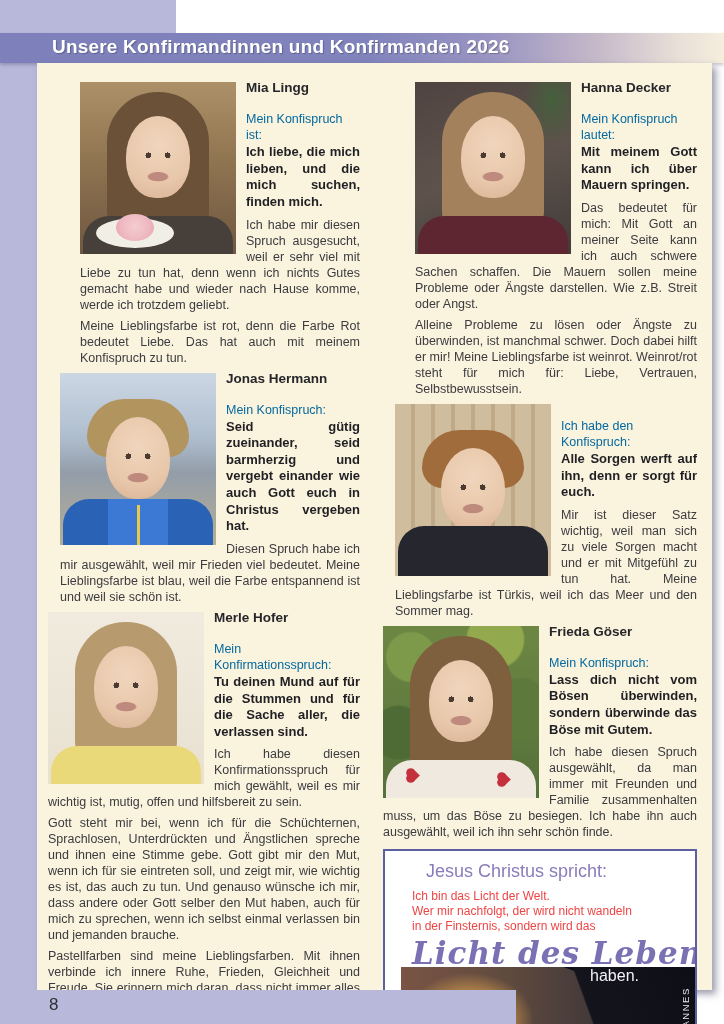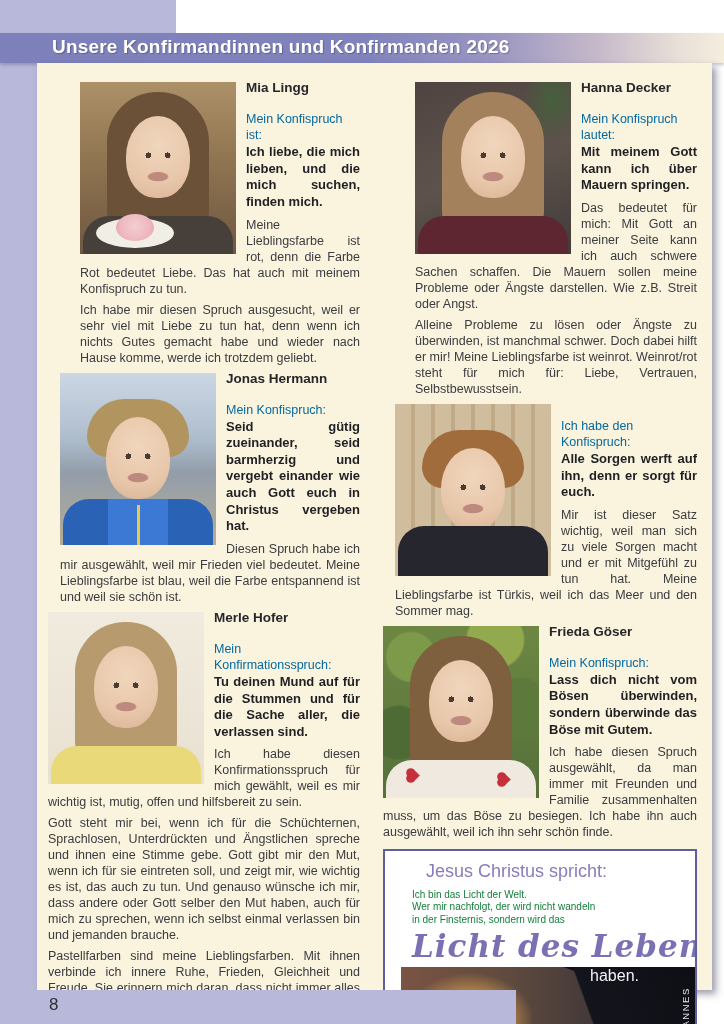--- a/index.html
+++ b/index.html
@@ -81,21 +81,21 @@
   .heart::before,.heart::after{content:"";position:absolute;width:9px;height:9px;border-radius:50%;background:#c4303c;}
   .heart::before{left:-4.5px;top:0;}
   .heart::after{top:-4.5px;left:0;}
   .heart-l{left:26px;bottom:18px;}
   .heart-r{right:30px;bottom:14px;}
 
   
   .poster{position:relative;width:310px;height:208px;border:2px solid #5c5fa0;background:#ffffff;margin-top:4px;overflow:hidden;}
   .poster-text{padding:10px 8px 0 27px;}
   .poster-intro{color:#8a7cbb;font-size:18px;margin:0 0 7px 14px;}
-  .poster-line{color:#15803d;font-size:10px;line-height:1.22;margin:0;}
+  .poster-line{color:#ef4444;font-size:12px;line-height:1.22;margin:0;}
   .poster-big{color:#7a71b5;font-family:"DejaVu Serif",serif;font-style:italic;font-weight:bold;
     font-size:31px;margin:2px 0 0 0;white-space:nowrap;letter-spacing:1px;}
   .poster-photo{position:absolute;left:16px;bottom:0;width:100%;height:92px;background:
     radial-gradient(ellipse 92px 68px at 22% 58%,#c79c62 0%,#a87c48 45%,rgba(0,0,0,0) 70%),
     linear-gradient(250deg,#0d0d14 0%,#14141c 40%,rgba(20,20,28,0) 40.5%),
     linear-gradient(200deg,#101018 0%,#101018 26%,rgba(0,0,0,0) 26.5%),
     linear-gradient(to right,#7a5444 0%,#5f4a3e 35%,#3a3438 70%,#23232b 100%);}
   .poster-haben{position:absolute;top:0px;right:72px;color:#f5f2f8;font-size:16px;}
   .poster-ref{position:absolute;right:9px;bottom:8px;writing-mode:vertical-rl;transform:rotate(180deg);
     color:#e8e8f0;font-size:9.5px;letter-spacing:1.5px;}
@@ -124,22 +124,22 @@
           <div class="ph ph-mia">
             <div class="hair"></div>
             <div class="face"></div>
             <div class="torso"></div>
             <div class="prop prop-plate"></div>
             <div class="prop prop-rose"></div>
           </div>
           <p class="p-name">Mia Lingg</p>
           <p class="p-intro">Mein Konfispruch ist:</p>
           <p class="p-verse">Ich liebe, die mich lieben, und die mich suchen, finden mich.</p>
+          <p class="p-body">Ich habe mir diesen Spruch ausgesucht, weil er sehr viel mit Liebe zu tun hat, denn wenn ich nichts Gutes gemacht habe und wieder nach Hause komme, werde ich trotzdem geliebt.</p>
           <p class="p-body">Meine Lieblingsfarbe ist rot, denn die Farbe Rot bedeutet Liebe. Das hat auch mit meinem Konfispruch zu tun.</p>
-          <p class="p-body">Ich habe mir diesen Spruch ausgesucht, weil er sehr viel mit Liebe zu tun hat, denn wenn ich nichts Gutes gemacht habe und wieder nach Hause komme, werde ich trotzdem geliebt.</p>
         </div>
 
         <div class="profile p-row2 short-hair">
           <div class="ph ph-jonas">
             <div class="hair"></div>
             <div class="face"></div>
             <div class="torso"></div>
             <div class="zip"></div>
           </div>
           <p class="p-name">Jonas Hermann</p>

